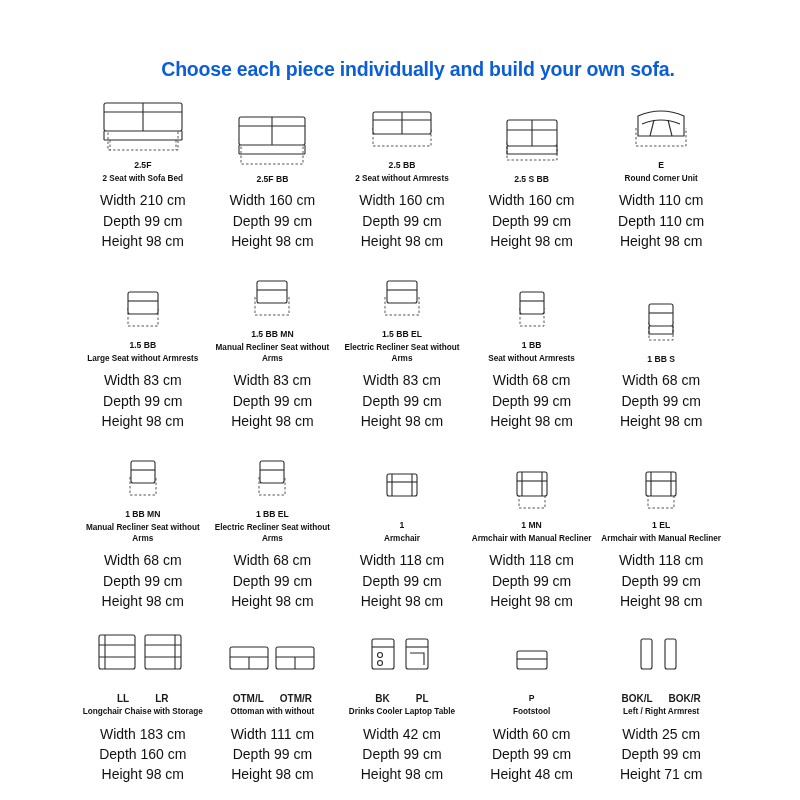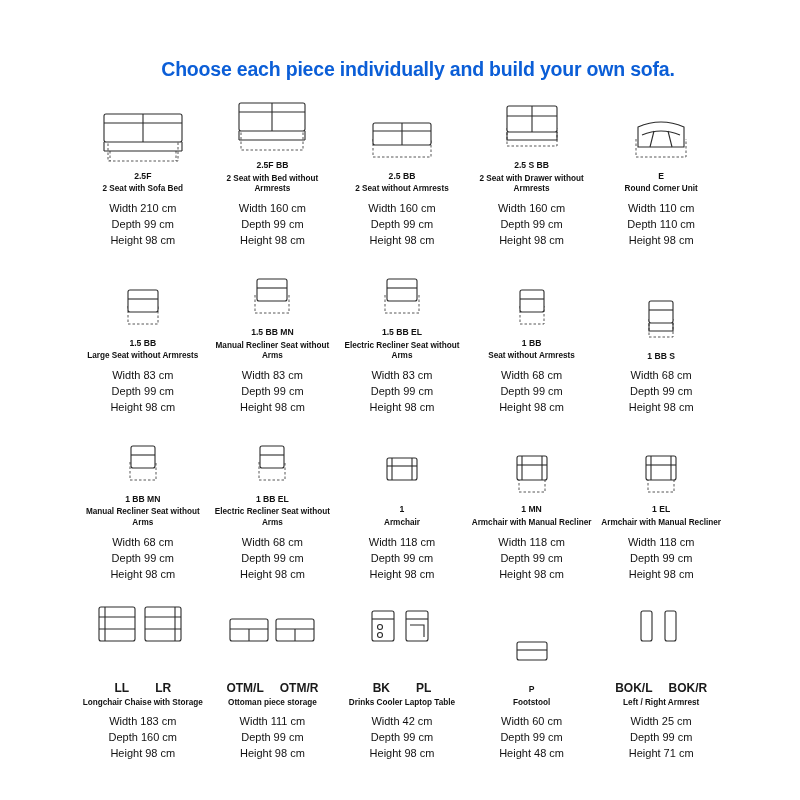--- a/index.html
+++ b/index.html
@@ -70,33 +70,33 @@
     color: #111;
   }
   .desc {
     font-size: 8.2px;
     font-weight: bold;
     line-height: 1.3;
     margin-top: 3px;
     color: #111;
   }
   .dims {
-    font-size: 11px;
+    font-size: 14px;
     line-height: 1.45;
     margin-top: 6px;
     color: #111;
     white-space: pre-line;
   }
   .dual-code {
     display: flex;
     justify-content: center;
     gap: 26px;
-    font-size: 12px;
+    font-size: 10px;
     font-weight: bold;
-    margin-top: 22px;
+    margin-top: 6px;
   }
   .dual-code.wide { gap: 16px; }
   .row1 { margin-bottom: 10px; }
   .row2 { margin-bottom: 10px; }
   .row3 { margin-bottom: 10px; }
   svg { display: block; }
   .sofa-line { fill: none; stroke: #2b2b2b; stroke-width: 1.1; }
   .sofa-dash { fill: none; stroke: #2b2b2b; stroke-width: 0.8; stroke-dasharray: 2.5 2; }
   .sofa-fill { fill: #ffffff; stroke: #2b2b2b; stroke-width: 1.1; }
 </style>
@@ -138,21 +138,20 @@
             <path class="sofa-dash" d="M22 30 L22 52 L84 52 L84 30"></path>
             <rect class="sofa-fill" x="20" y="5" width="66" height="28" rx="2"></rect>
             <path class="sofa-line" d="M20 14 L86 14"></path>
             <path class="sofa-line" d="M53 5 L53 33"></path>
             <path class="sofa-line" d="M20 33 L20 42 M86 33 L86 42"></path>
             <path class="sofa-line" d="M20 42 L86 42"></path>
           </svg>
         </div>
         <div class="labels">
           <div class="code">2.5F BB</div>
-          <div class="desc">2 Seat with Bed without Armrests</div>
           <div class="dims">Width 160 cm
 Depth 99 cm
 Height 98 cm</div>
         </div>
       </div>
 
       <div class="cell">
         <div class="art">
           <svg width="106" height="56" viewBox="0 0 106 56">
             <path class="sofa-dash" d="M24 30 L24 48 L82 48 L82 30"></path>
@@ -175,21 +174,20 @@
           <svg width="106" height="56" viewBox="0 0 106 56">
             <path class="sofa-dash" d="M28 30 L28 48 L78 48 L78 30"></path>
             <rect class="sofa-fill" x="28" y="8" width="50" height="26" rx="2"></rect>
             <path class="sofa-line" d="M28 18 L78 18"></path>
             <path class="sofa-line" d="M53 8 L53 34"></path>
             <path class="sofa-line" d="M28 34 L28 42 L78 42 L78 34"></path>
           </svg>
         </div>
         <div class="labels">
           <div class="code">2.5 S BB</div>
-          <div class="desc">2 Seat with Drawer without Armrests</div>
           <div class="dims">Width 160 cm
 Depth 99 cm
 Height 98 cm</div>
         </div>
       </div>
 
       <div class="cell">
         <div class="art">
           <svg width="106" height="56" viewBox="0 0 106 56">
             <path class="sofa-dash" d="M28 30 L28 48 L78 48 L78 30"></path>
@@ -425,21 +423,21 @@
             <rect class="sofa-fill" x="64" y="22" width="38" height="22" rx="2"></rect>
             <path class="sofa-line" d="M64 32 L102 32"></path>
             <path class="sofa-line" d="M83 32 L83 44"></path>
           </svg>
         </div>
         <div class="labels">
           <div class="dual-code wide">
             <span>OTM/L</span>
             <span>OTM/R</span>
           </div>
-          <div class="desc">Ottoman piece storage</div>
+          <div class="desc">Ottoman with without</div>
           <div class="dims">Width 111 cm
 Depth 99 cm
 Height 98 cm</div>
         </div>
       </div>
 
       <div class="cell">
         <div class="art tall">
           <svg width="120" height="62" viewBox="0 0 120 62">
             <rect class="sofa-fill" x="30" y="14" width="22" height="30" rx="2"></rect>

